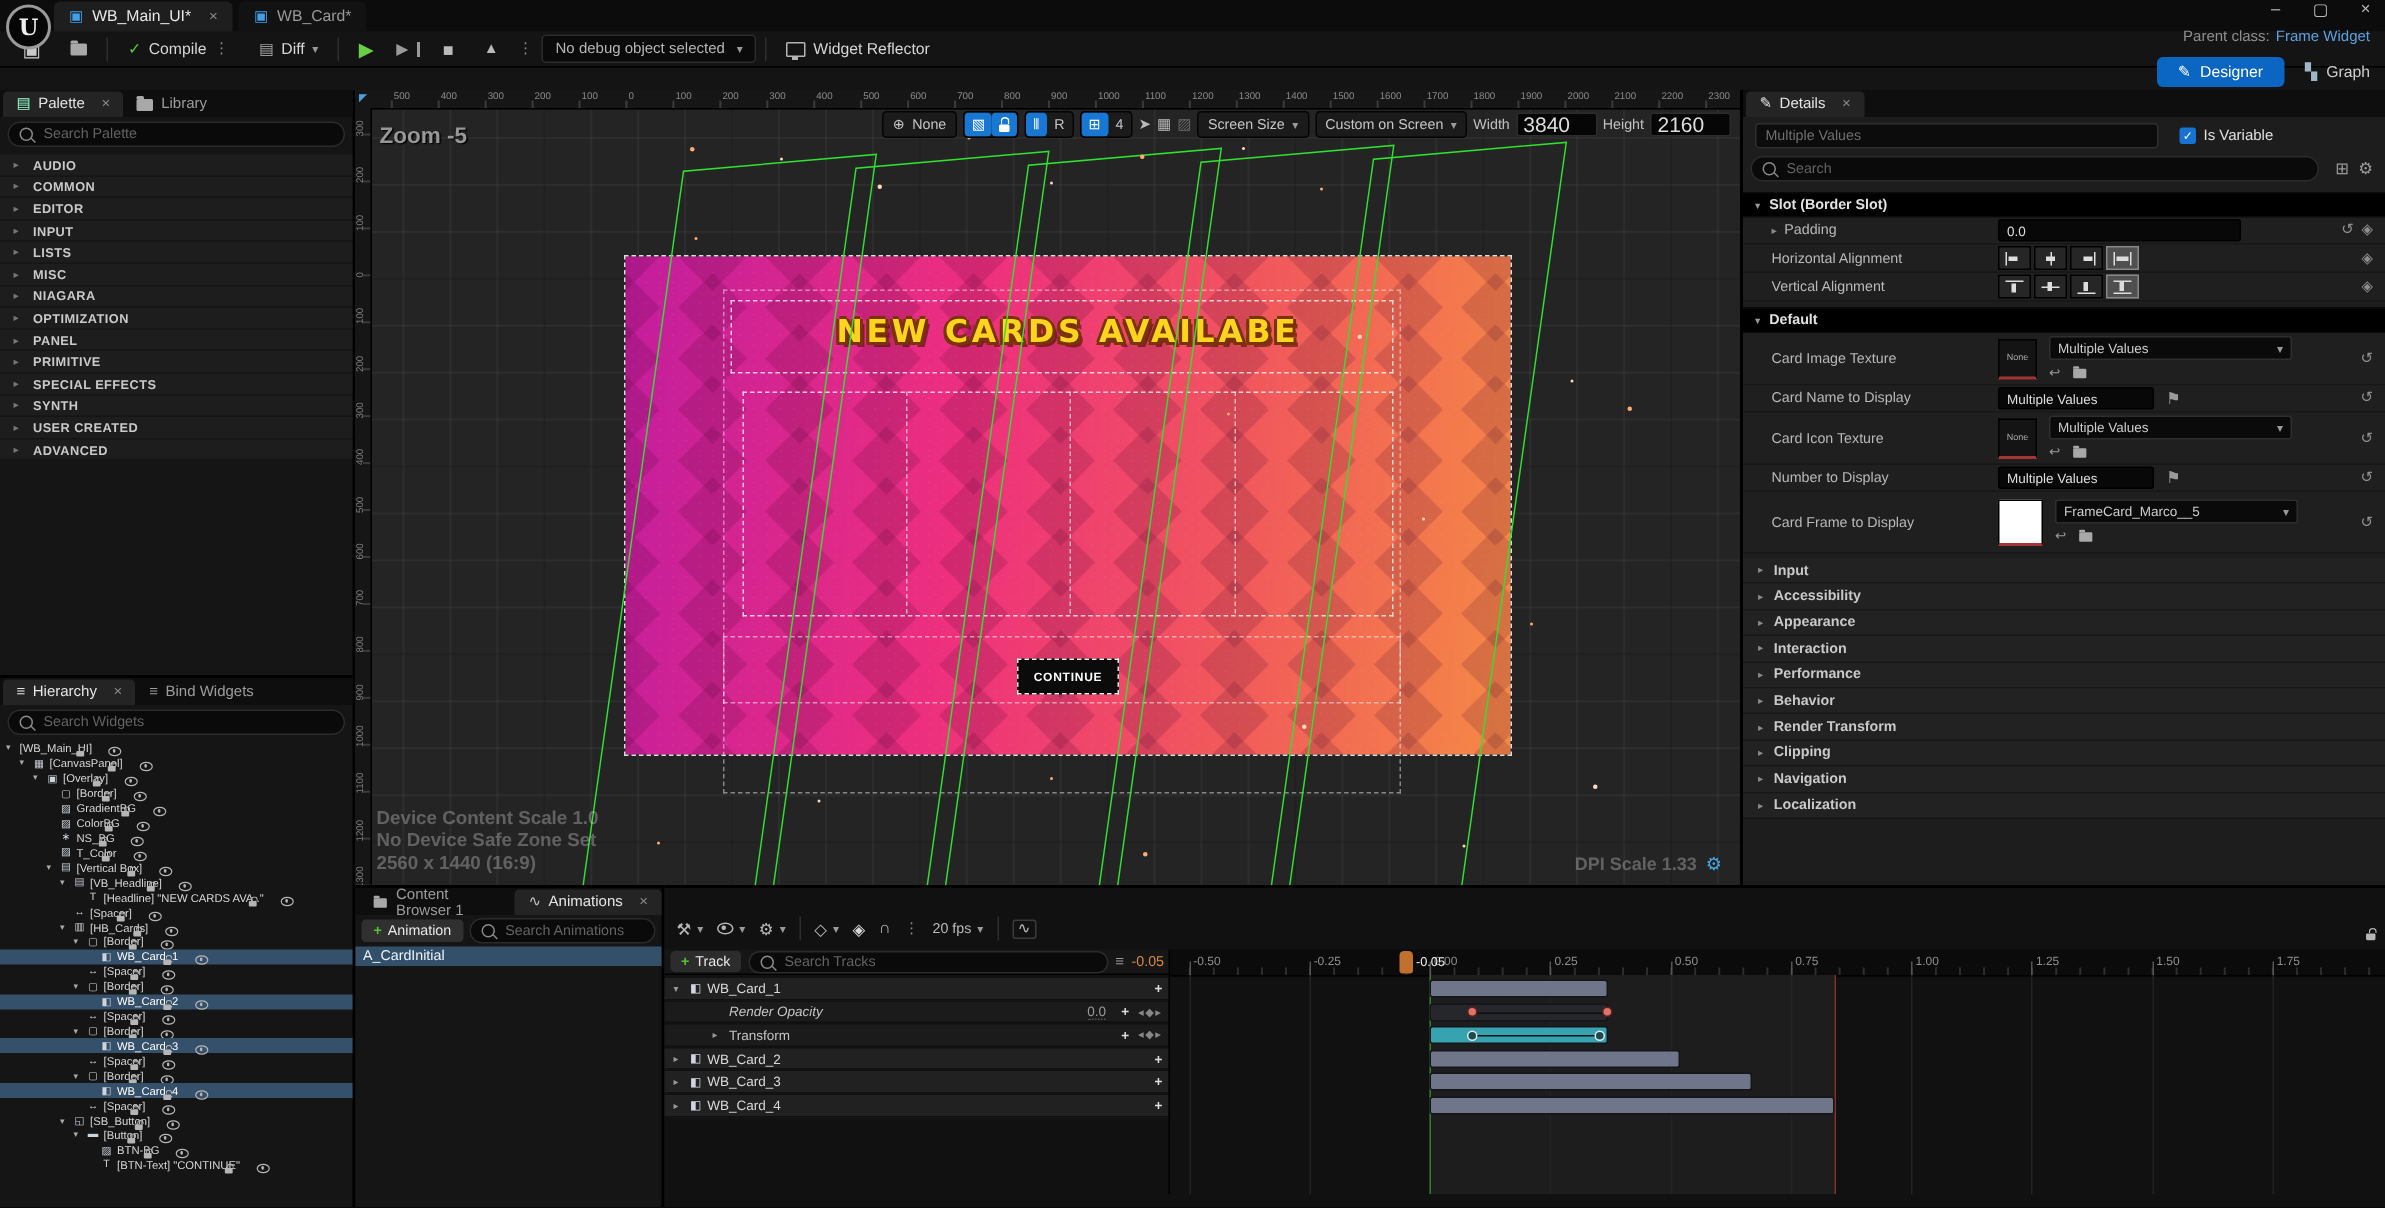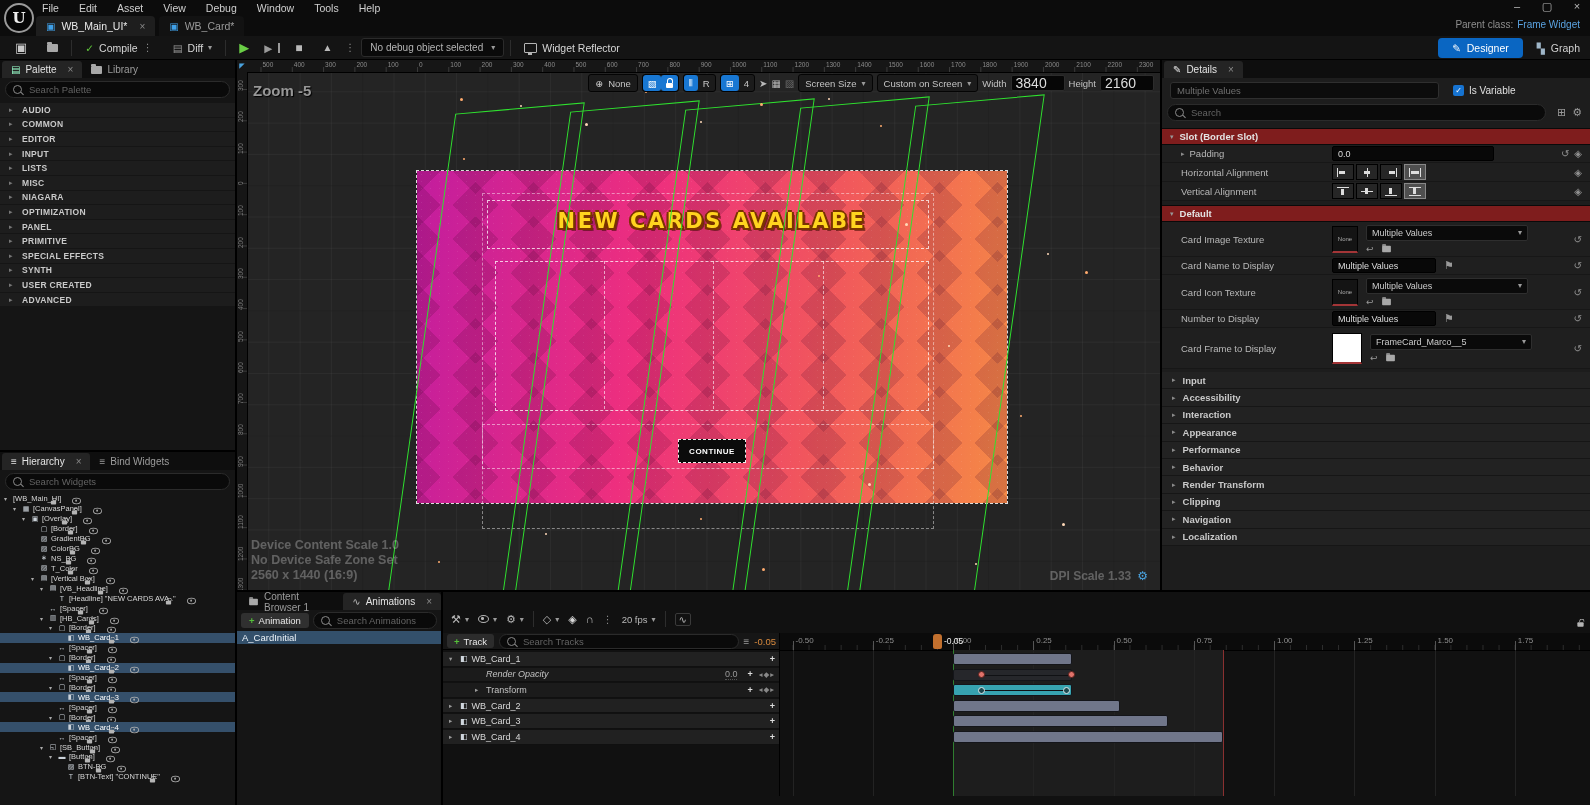--- a/index.html
+++ b/index.html
@@ -106,21 +106,21 @@
   #vp-dpi .gear{color:#4aa3df;font-weight:normal;}
   #vpcorner{left:0;top:0;width:10px;height:12px;background:#161616;z-index:7;color:#4aa3df;font-size:7px;line-height:12px;text-align:center;}
   
   #details{left:1160px;top:60px;width:430px;height:545px;background:#1d1d1d;border-left:2px solid #000;box-sizing:border-box;}
   #dname-row{display:flex;align-items:center;gap:14px;padding:4px 8px 2px 8px;}
   .dinput{background:#0c0c0c;border:1px solid #2f2f2f;border-radius:3px;height:15px;color:#aaa;font-size:9.5px;padding:0 6px;width:255px;}
   .dinput::placeholder{color:#6f6f6f;}
   .cbx{width:11px;height:11px;background:#1673d1;border-radius:2px;color:#fff;font-size:8px;display:flex;align-items:center;justify-content:center;}
   #dsearch-row{display:flex;align-items:center;gap:6px;padding-right:8px;}
   #dsearch-row .searchpill{flex:1;}
-  .dhead{height:15px;background:#7f1d1d;border-top:1px solid #0a0a0a;border-bottom:1px solid #0a0a0a;display:flex;align-items:center;gap:6px;padding-left:8px;font-size:9.5px;font-weight:bold;color:#e3e3e3;}
+  .dhead{height:15px;background:#000000;border-top:1px solid #0a0a0a;border-bottom:1px solid #0a0a0a;display:flex;align-items:center;gap:6px;padding-left:8px;font-size:9.5px;font-weight:bold;color:#e3e3e3;}
   .dhead .exp{font-size:7px;color:#999;}
   .drow{display:grid;grid-template-columns:170px 1fr 34px;align-items:center;border-bottom:1px solid #171717;background:#1f1f1f;min-height:17px;}
   .drow .dlabel{font-size:9.5px;color:#b8b8b8;padding-left:19px;display:flex;gap:5px;align-items:center;}
   .dval{background:#080808;border:1px solid #000;border-radius:2px;height:13px;color:#ddd;font-size:9px;padding:0 5px;}
   .dicons{display:flex;justify-content:flex-end;gap:5px;color:#8f8f8f;font-size:10px;padding-right:8px;}
   .albtn{width:20px;height:14px;border:1px solid #000;background:#262626;display:flex;align-items:center;justify-content:center;margin-right:2px;}
   .albtn.on{background:#4f4f4f;border-color:#888;}
   .ali{position:relative;width:12px;height:9px;}
   .ali b{position:absolute;background:#ddd;}
   .thumb{width:24px;height:24px;background:#141414;border:1px solid #000;border-bottom:2px solid #a33537;color:#aaa;font-size:6px;display:flex;align-items:center;justify-content:center;flex:none;}
@@ -172,32 +172,20 @@
   .kdot.ring{background:#1c4a50;border:1.5px solid #dfe8ea;}
   .kline{position:absolute;height:1px;background:#101114;z-index:2;}
   #seq-lock{position:absolute;right:6px;top:26px;transform:scale(.9);}
   .exp{display:inline-block;}
 </style>
 </head>
 <body>
 
 <div id="app">
 
-  <div id="menubar">
-      <span id="menu-items" style="display:flex;gap:20px;">
-        <span class="menu-item">File</span>
-        <span class="menu-item">Edit</span>
-        <span class="menu-item">Asset</span>
-        <span class="menu-item">View</span>
-        <span class="menu-item">Debug</span>
-        <span class="menu-item">Window</span>
-        <span class="menu-item">Tools</span>
-        <span class="menu-item">Help</span>
-      </span>
-    </div>
   <div id="logo" class="abs">U</div>
   <div id="winctl" class="abs">
     <span>–</span>
     <span>▢</span>
     <span>×</span>
   </div>
 
   <div id="tabbar">
     <div class="atab active">
       <span class="wicon">▣</span>
@@ -891,25 +879,25 @@
         <div class="dcollapse">
           <span class="exp">▸</span>
           <span>Input</span>
         </div>
         <div class="dcollapse">
           <span class="exp">▸</span>
           <span>Accessibility</span>
         </div>
         <div class="dcollapse">
           <span class="exp">▸</span>
+          <span>Appearance</span>
+        </div>
+        <div class="dcollapse">
+          <span class="exp">▸</span>
           <span>Interaction</span>
-        </div>
-        <div class="dcollapse">
-          <span class="exp">▸</span>
-          <span>Appearance</span>
         </div>
         <div class="dcollapse">
           <span class="exp">▸</span>
           <span>Performance</span>
         </div>
         <div class="dcollapse">
           <span class="exp">▸</span>
           <span>Behavior</span>
         </div>
         <div class="dcollapse">

